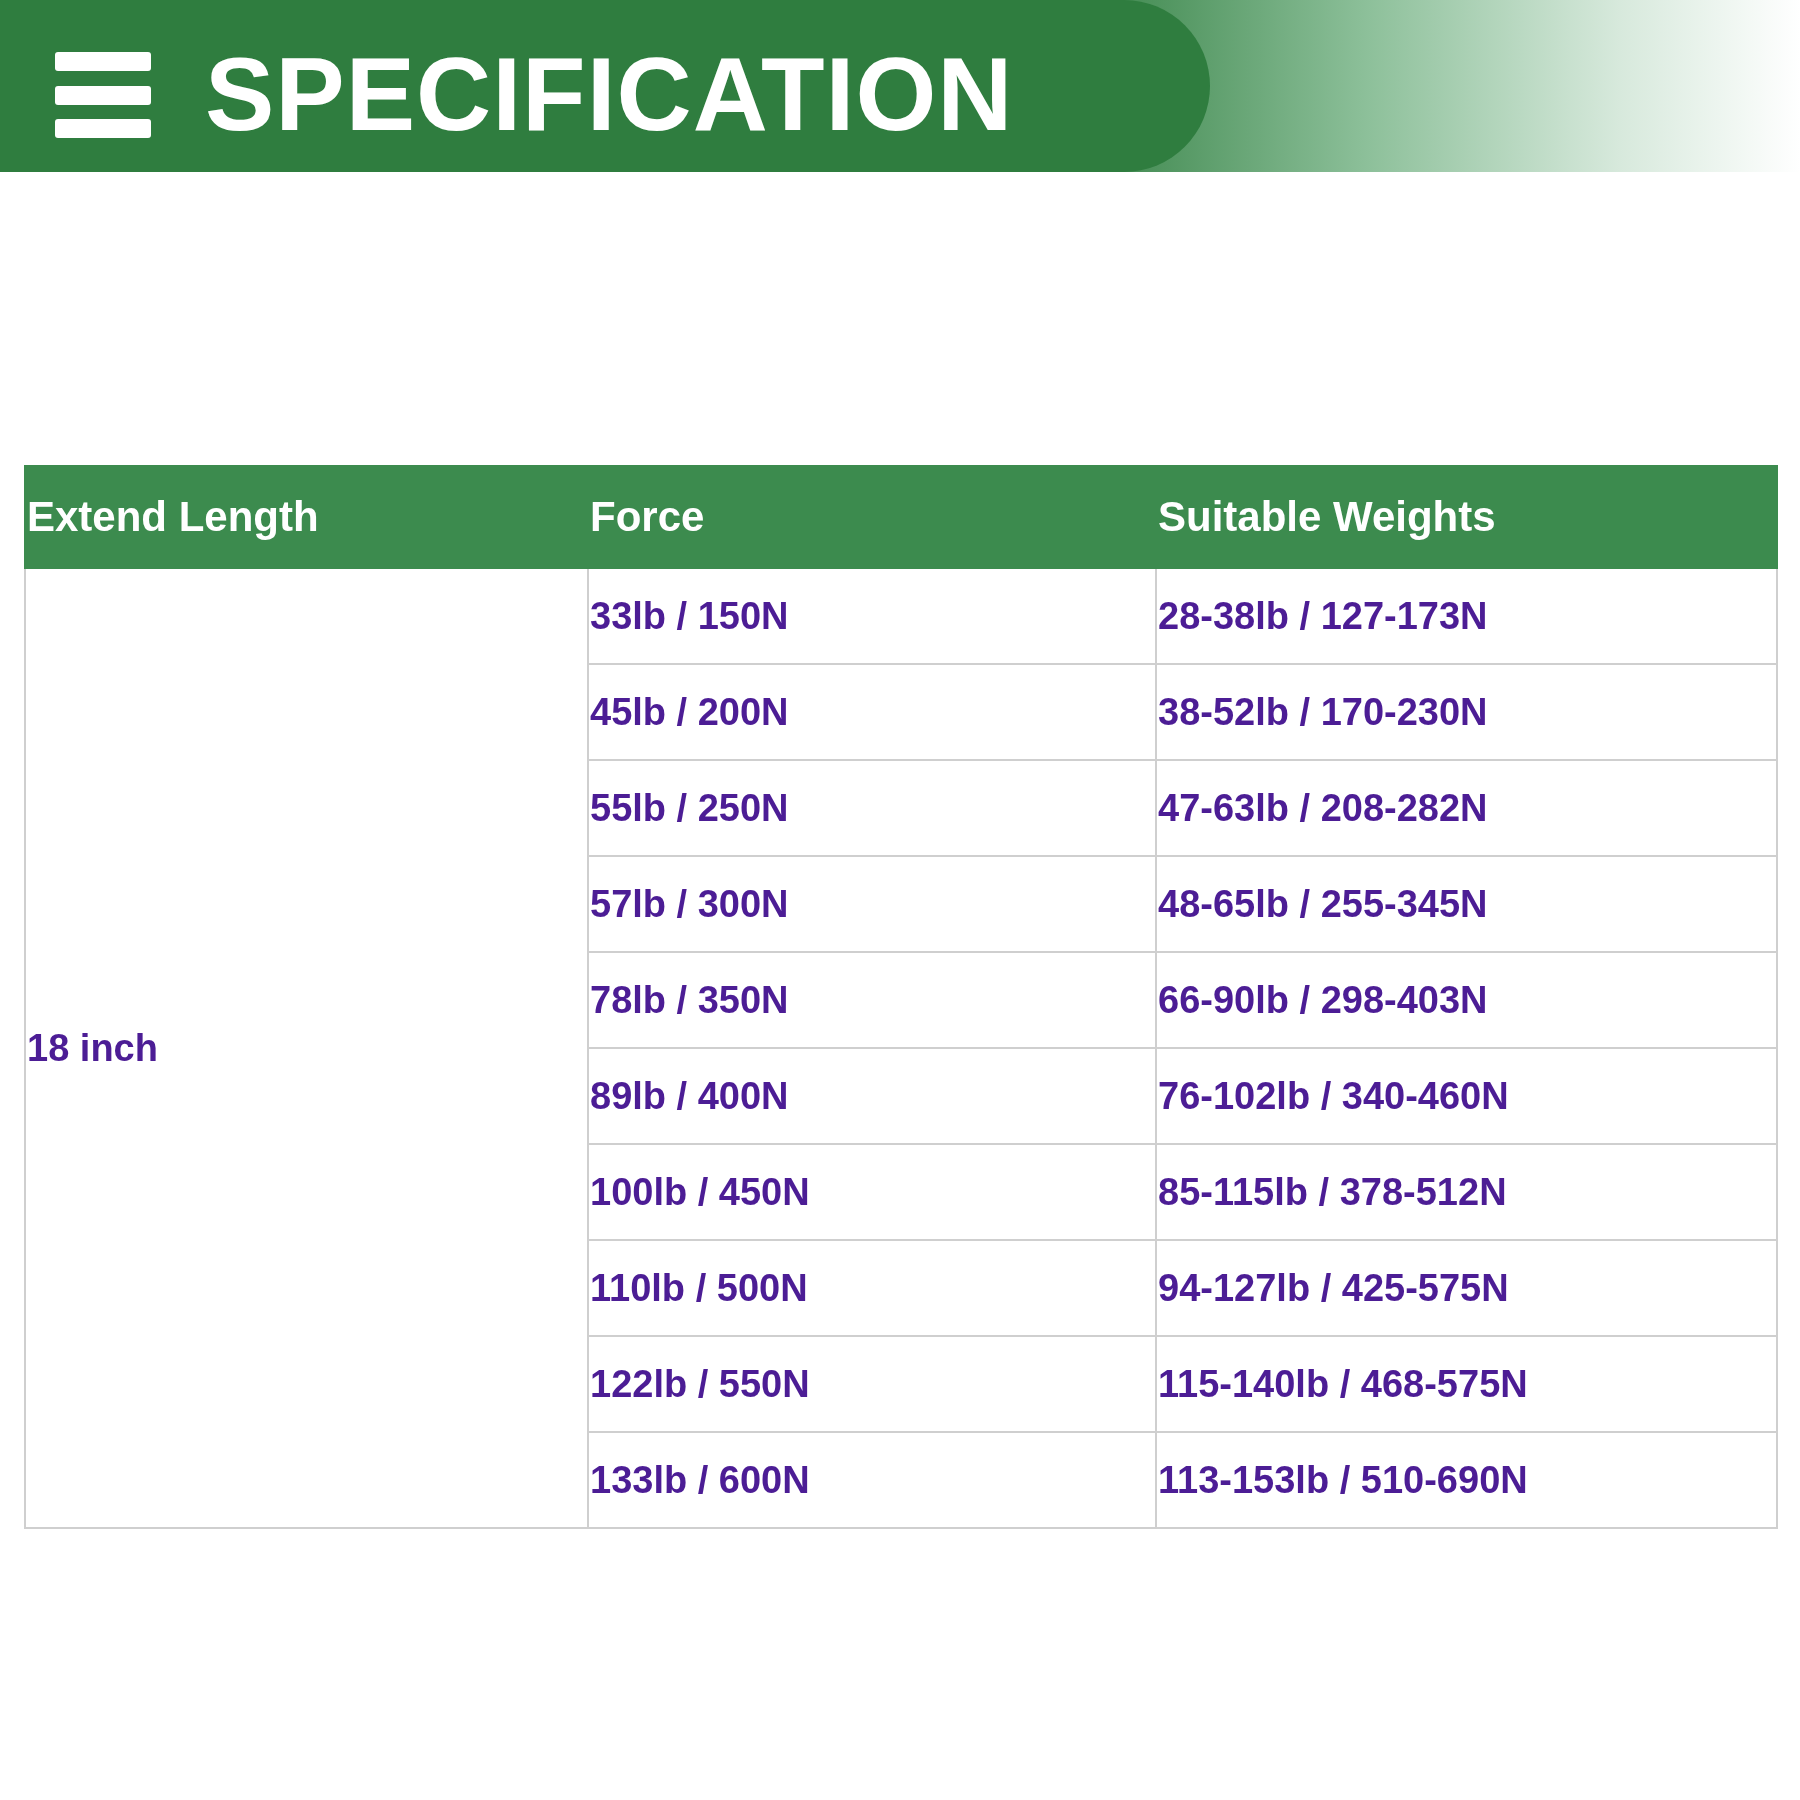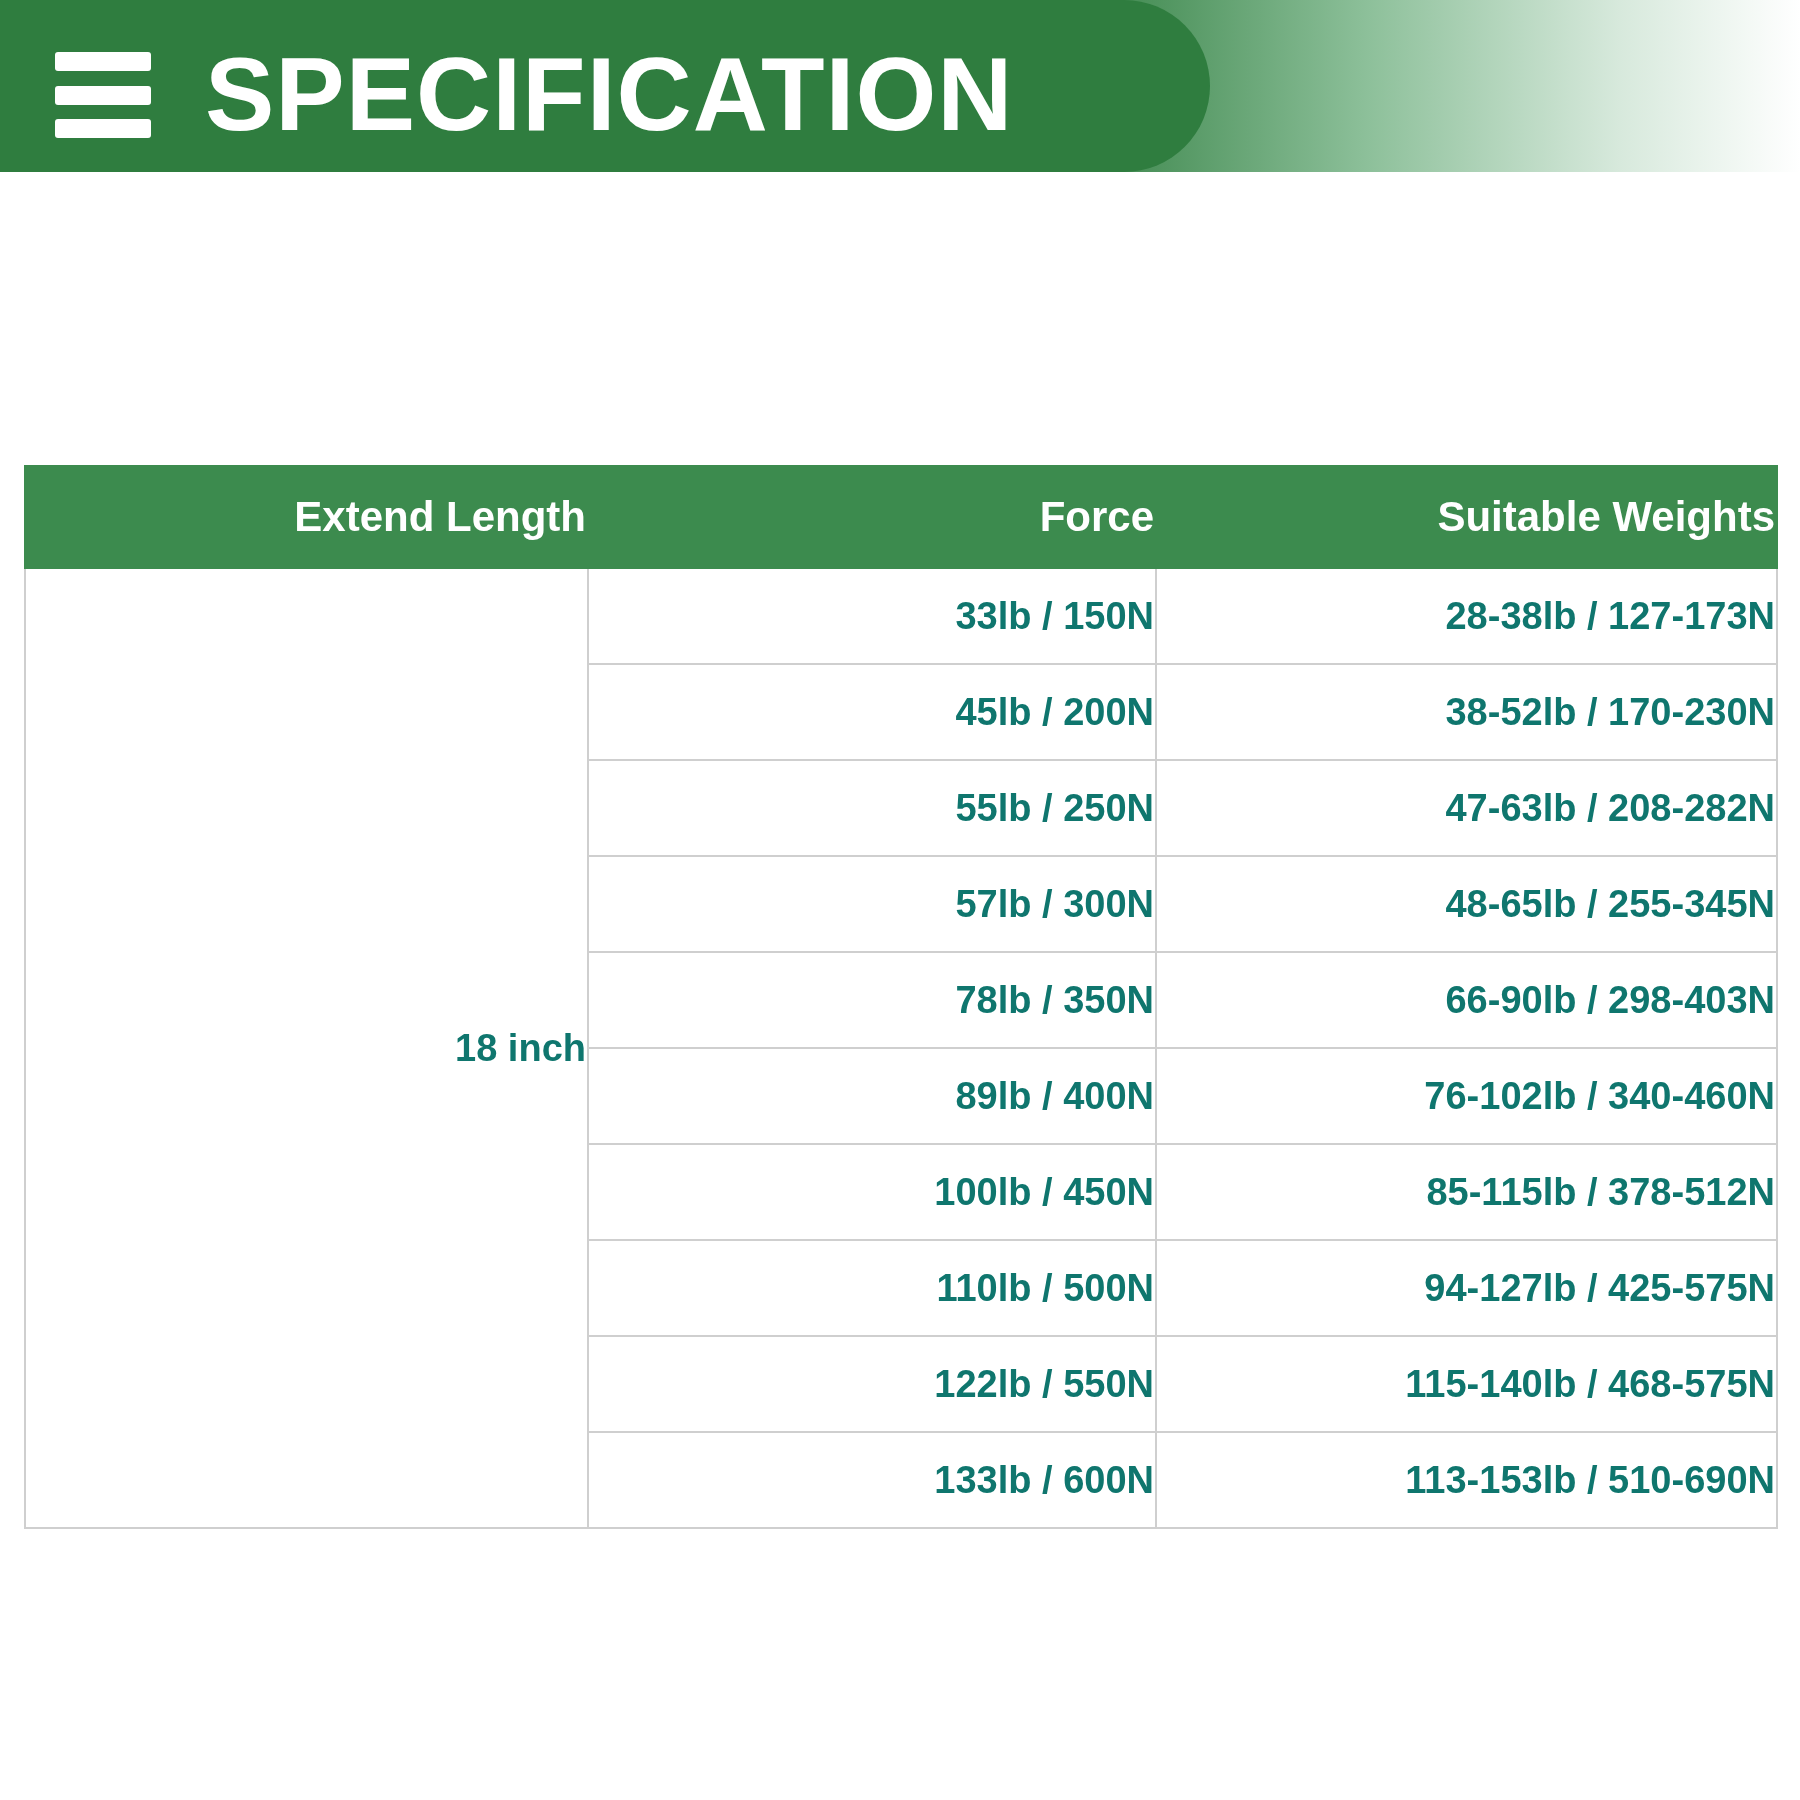--- a/index.html
+++ b/index.html
@@ -81,37 +81,37 @@
     top: 465px;
     width: 1752px;
   }
   table.spec {
     border-collapse: collapse;
     width: 1752px;
     table-layout: fixed;
   }
   table.spec th, table.spec td {
     border: 2px solid #cfcfcf;
-    text-align: right;
+    text-align: left;
     vertical-align: middle;
   }
   table.spec thead th {
     background: #3c8b4e;
     color: #ffffff;
     font-size: 42px;
     font-weight: bold;
     height: 98px;
     border: 2px solid #3c8b4e;
   }
   col.c1 { width: 563px; }
   col.c2 { width: 568px; }
   col.c3 { width: 621px; }
 
   table.spec tbody td {
-    color: #0f766e;
+    color: #4c1d95;
     font-size: 38px;
     font-weight: bold;
     height: 92px;
     background: #ffffff;
   }
   td.extend-cell {
     font-size: 44px;
     font-weight: bold;
     color: #2f7d3f;
   }

